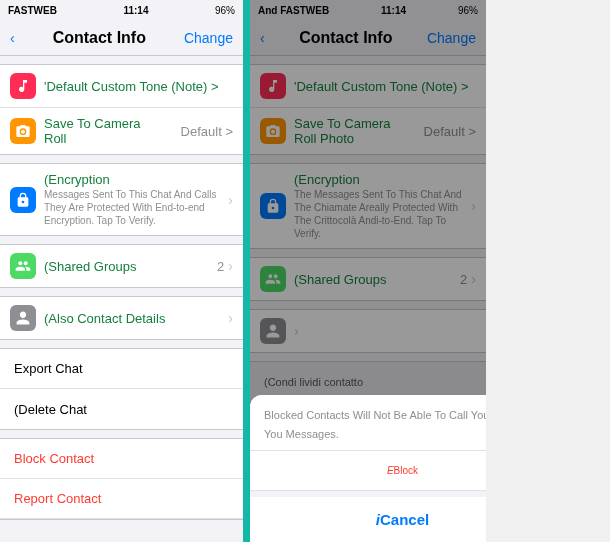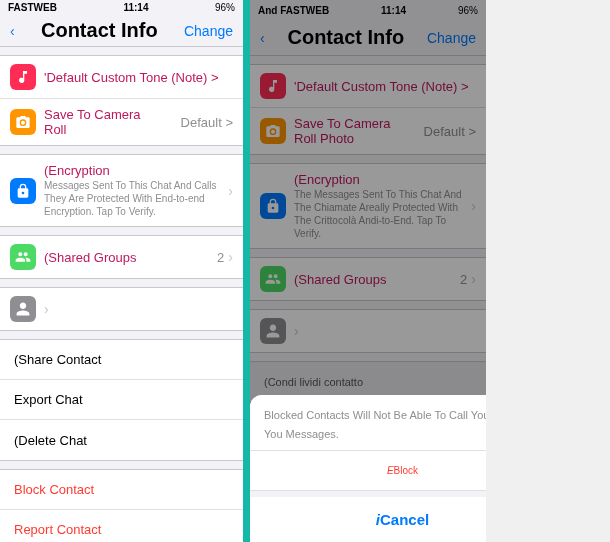--- a/index.html
+++ b/index.html
@@ -63,21 +63,21 @@
       border-bottom: 1px solid #c8c8cc;
     }
     .nav-back {
       color: #007aff;
       font-size: 14px;
       display: flex;
       align-items: center;
       gap: 2px;
     }
     .nav-title {
-      font-size: 20px;
+      font-size: 16px;
       font-weight: 600;
       color: #000;
     }
     .nav-action {
       color: #007aff;
       font-size: 14px;
     }
 
     
     .settings-group {
@@ -121,21 +121,21 @@
       fill: white;
     }
 
     .row-content {
       flex: 1;
       display: flex;
       flex-direction: column;
     }
     .row-title {
       font-size: 13px;
-      color: #be185d;
+      color: #15803d;
     }
     .row-subtitle {
       font-size: 10px;
       color: #8e8e93;
       line-height: 1.3;
       margin-top: 1px;
     }
     .row-right {
       display: flex;
       align-items: center;
@@ -325,28 +325,28 @@
     </div>
   </div>
 
   <div class="settings-group">
     <div class="settings-row">
       <div class="row-icon icon-gray">
         <svg viewBox="0 0 24 24">
             <path d="M12 12c2.7 0 4.8-2.1 4.8-4.8S14.7 2.4 12 2.4 7.2 4.5 7.2 7.2 9.3 12 12 12zm0 2.4c-3.2 0-9.6 1.6-9.6 4.8v2.4h19.2v-2.4c0-3.2-6.4-4.8-9.6-4.8z"></path>
           </svg>
       </div>
+      <div class="row-content">
+        <span class="row-title">(Also Contact Details</span>
+      </div>
       <span class="chevron">›</span>
     </div>
   </div>
 
   <div class="settings-group" style="margin-top:8px;">
-    <div class="plain-row">
-      <span class="plain-row-text">(Share Contact</span>
-    </div>
     <div class="plain-row">
       <span class="plain-row-text">Export Chat</span>
     </div>
     <div class="plain-row">
       <span class="plain-row-text">(Delete Chat</span>
     </div>
   </div>
 
   <div class="settings-group" style="margin-top:8px;">
     <div class="action-row">

